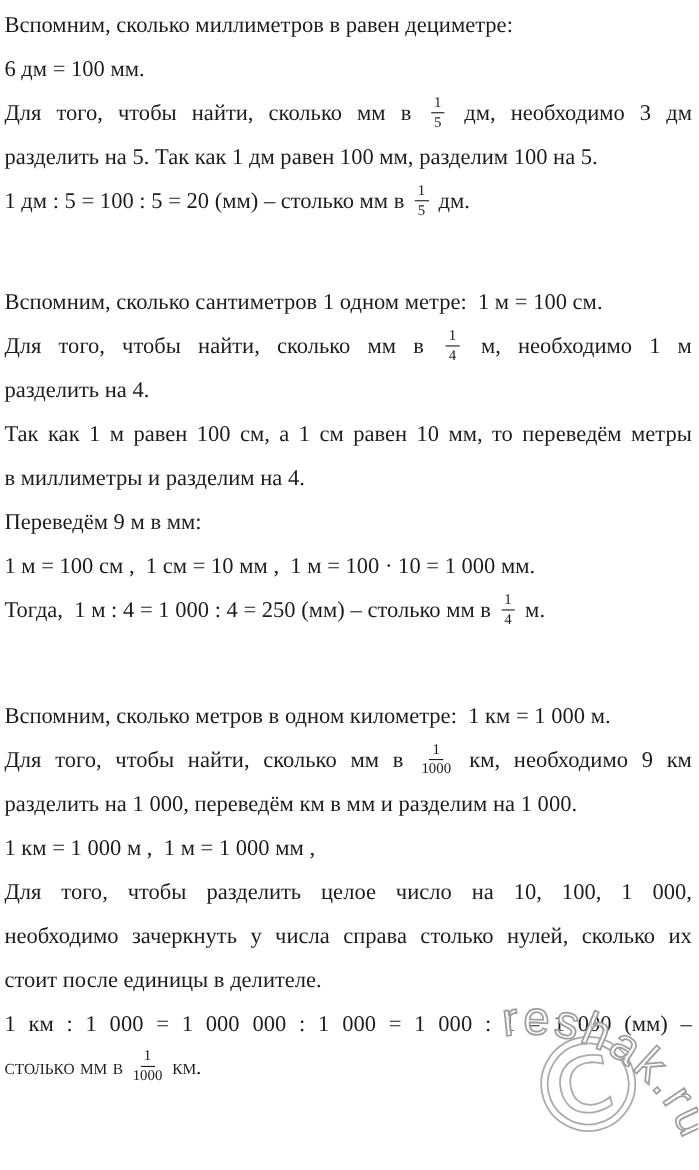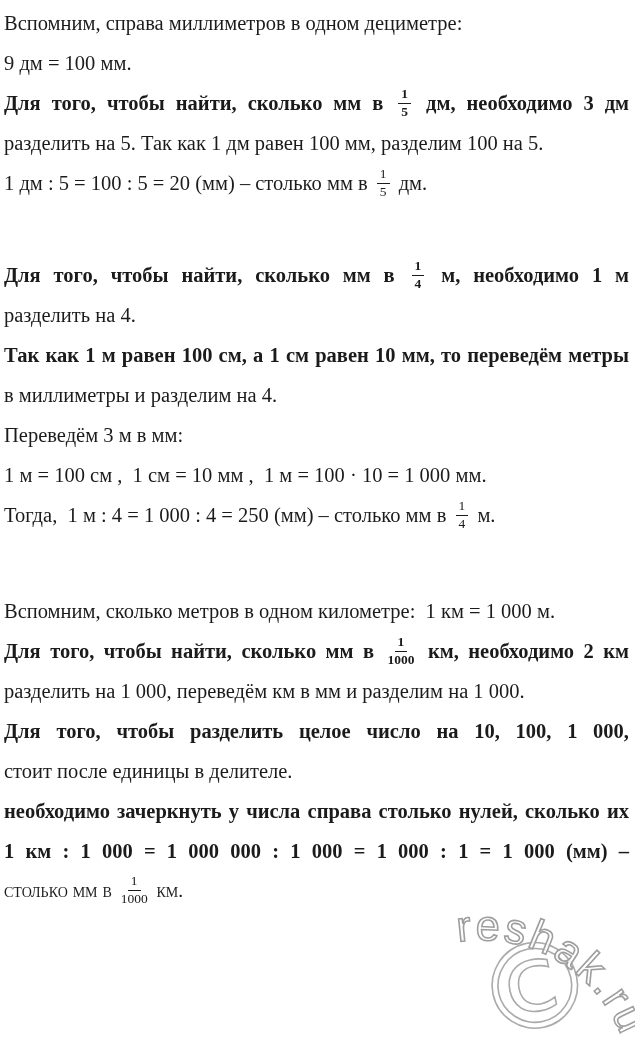--- a/index.html
+++ b/index.html
@@ -10,21 +10,20 @@
   }
   .doc { padding: 3px 6px 0 4px; position: relative; z-index: 1; }
   .line {
     height: 40px; line-height: 40px; font-size: 20.5px;
     white-space: nowrap;
   }
   .line.just {
     white-space: normal;
     text-align: justify;
     text-align-last: justify;
-    font-weight: bold;
   }
   .line.caps { font-variant: small-caps; font-size: 19.5px; }
   .gap { width: 100%; }
   .frac {
     display: inline-flex; flex-direction: column; align-items: center;
     vertical-align: middle; transform: translateY(-2px);
     line-height: 1.08; font-size: 13.5px; margin: 0 4px;
     font-variant: normal;
   }
   .frac .num { border-bottom: 1.4px solid #1b1b1b; padding: 0 3px 1px 3px; }
@@ -42,55 +41,57 @@
   .wm-copy {
     font-family: "DejaVu Sans", sans-serif;
     font-size: 118px;
     fill: none; stroke: #ababab; stroke-width: 1.6px;
   }
 </style>
 </head>
 <body>
 
 <div class="doc">
-    <div class="line"><span>Вспомним, справа миллиметров в одном дециметре:</span></div>
-    <div class="line"><span>9 дм = 100 мм.</span></div>
+    <div class="line"><span>Вспомним, сколько миллиметров в равен дециметре:</span></div>
+    <div class="line"><span>6 дм = 100 мм.</span></div>
     <div class="line just"><span>Для того, чтобы найти, сколько мм в </span><span class="frac">
         <span class="num">1</span>
         <span class="den">5</span>
       </span><span> дм, необходимо 3 дм</span></div>
     <div class="line"><span>разделить на 5. Так как 1 дм равен 100 мм, разделим 100 на 5.</span></div>
     <div class="line"><span>1 дм : 5 = 100 : 5 = 20 (мм) – столько мм в </span><span class="frac">
         <span class="num">1</span>
         <span class="den">5</span>
       </span><span> дм.</span></div>
     <div class="gap" style="height: 52px;"></div>
+    <div class="line"><span>Вспомним, сколько сантиметров 1 одном метре:&nbsp; 1 м = 100 см.</span></div>
     <div class="line just"><span>Для того, чтобы найти, сколько мм в </span><span class="frac">
         <span class="num">1</span>
         <span class="den">4</span>
       </span><span> м, необходимо 1 м</span></div>
     <div class="line"><span>разделить на 4.</span></div>
     <div class="line just"><span>Так как 1 м равен 100 см, а 1 см равен 10 мм, то переведём метры</span></div>
     <div class="line"><span>в миллиметры и разделим на 4.</span></div>
-    <div class="line"><span>Переведём 3 м в мм:</span></div>
+    <div class="line"><span>Переведём 9 м в мм:</span></div>
     <div class="line"><span>1 м = 100 см ,&nbsp; 1 см = 10 мм ,&nbsp; 1 м = 100 · 10 = 1&nbsp;000 мм.</span></div>
     <div class="line"><span>Тогда,&nbsp; 1 м : 4 = 1&nbsp;000 : 4 = 250 (мм) – столько мм в </span><span class="frac">
         <span class="num">1</span>
         <span class="den">4</span>
       </span><span> м.</span></div>
     <div class="gap" style="height: 56px;"></div>
     <div class="line"><span>Вспомним, сколько метров в одном километре:&nbsp; 1 км = 1&nbsp;000 м.</span></div>
     <div class="line just"><span>Для того, чтобы найти, сколько мм в </span><span class="frac">
         <span class="num">1</span>
         <span class="den">1000</span>
-      </span><span> км, необходимо 2 км</span></div>
+      </span><span> км, необходимо 9 км</span></div>
     <div class="line"><span>разделить на 1&nbsp;000, переведём км в мм и разделим на 1&nbsp;000.</span></div>
+    <div class="line"><span>1 км = 1&nbsp;000 м ,&nbsp; 1 м = 1&nbsp;000 мм ,</span></div>
     <div class="line just"><span>Для того, чтобы разделить целое число на 10, 100, 1&nbsp;000,</span></div>
+    <div class="line just"><span>необходимо зачеркнуть у числа справа столько нулей, сколько их</span></div>
     <div class="line"><span>стоит после единицы в делителе.</span></div>
-    <div class="line just"><span>необходимо зачеркнуть у числа справа столько нулей, сколько их</span></div>
     <div class="line just"><span>1&nbsp;км&nbsp;:&nbsp;1&nbsp;000&nbsp;=&nbsp;1&nbsp;000&nbsp;000&nbsp;:&nbsp;1&nbsp;000&nbsp;=&nbsp;1&nbsp;000&nbsp;:&nbsp;1&nbsp;=&nbsp;1&nbsp;000 (мм) –</span></div>
     <div class="line caps"><span>столько мм в </span><span class="frac">
         <span class="num">1</span>
         <span class="den">1000</span>
       </span><span> км.</span></div>
   </div>
 
 <div class="wm">
   <svg width="211" height="206" viewBox="0 0 211 206">
     <defs>

